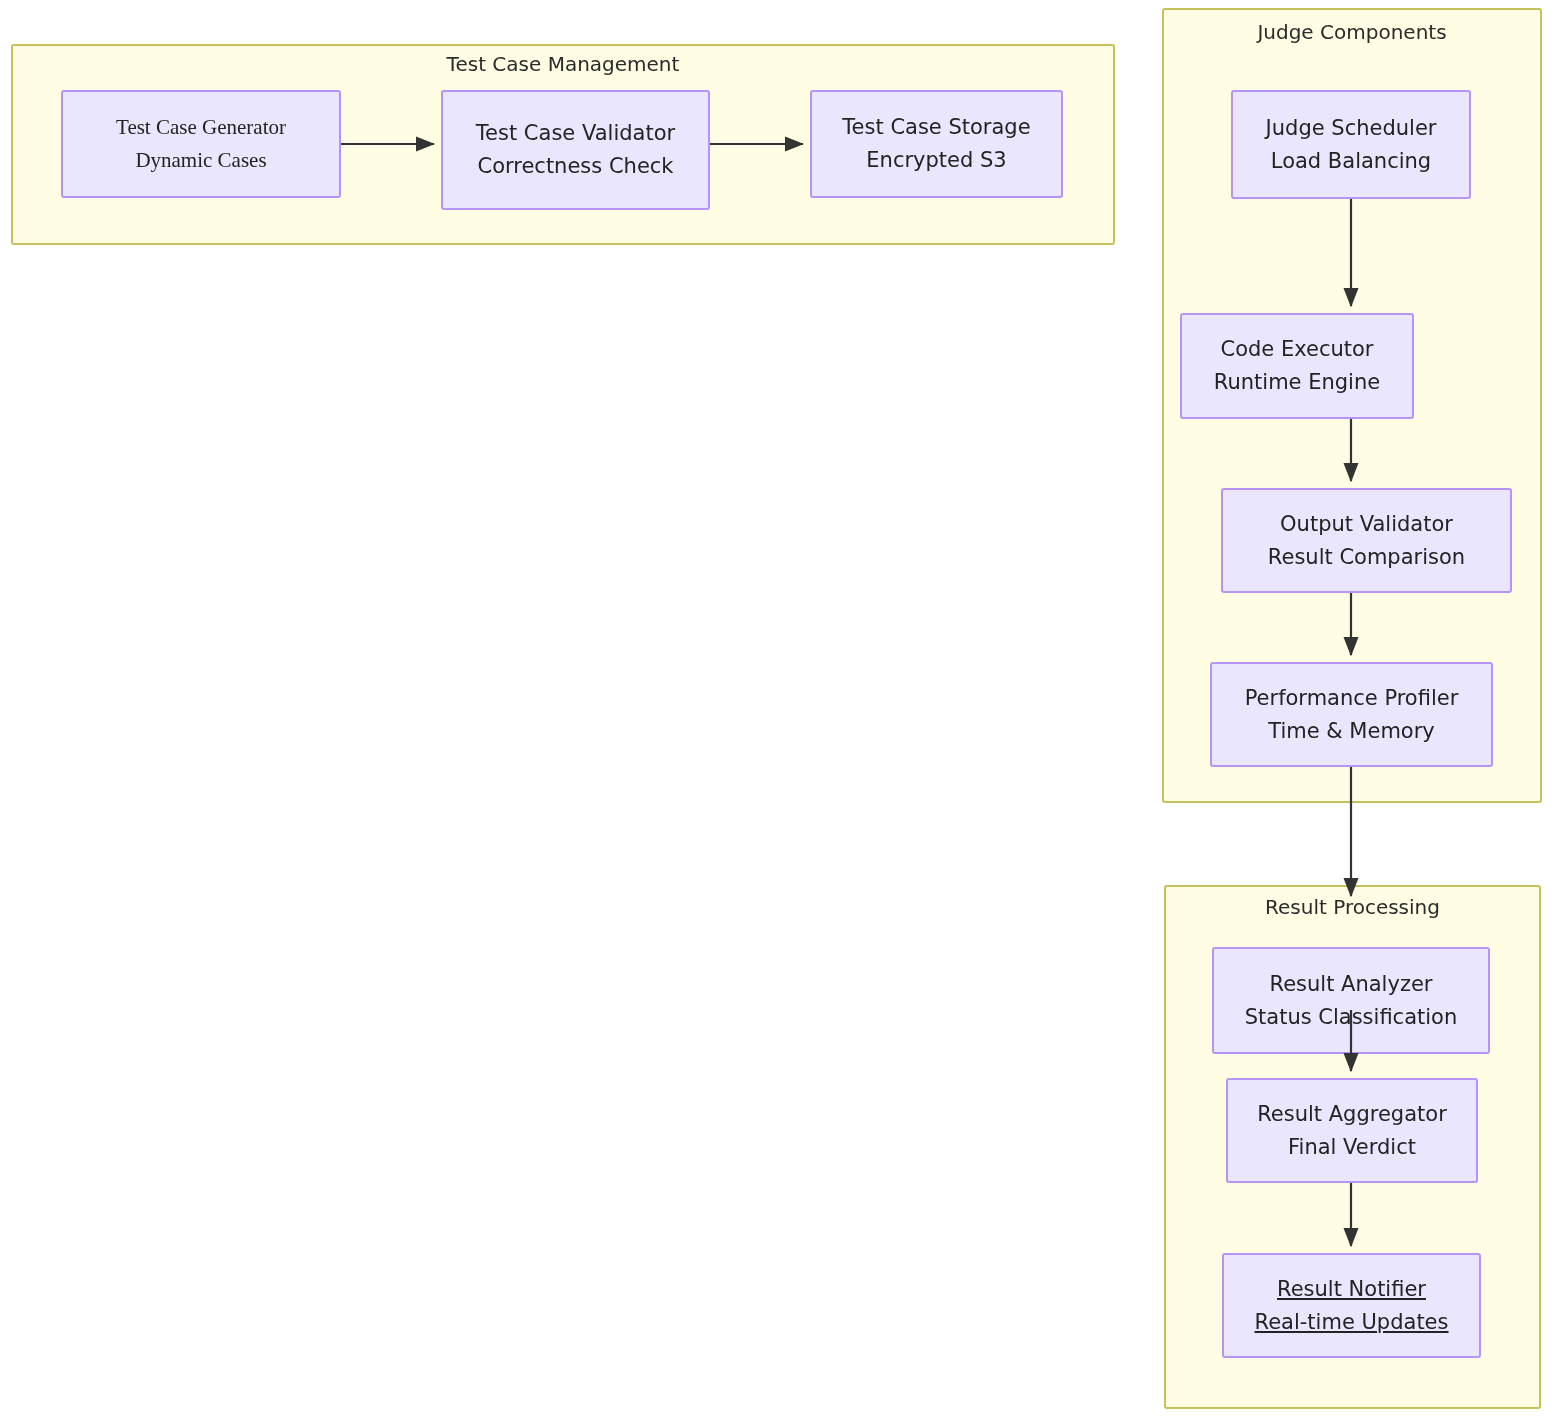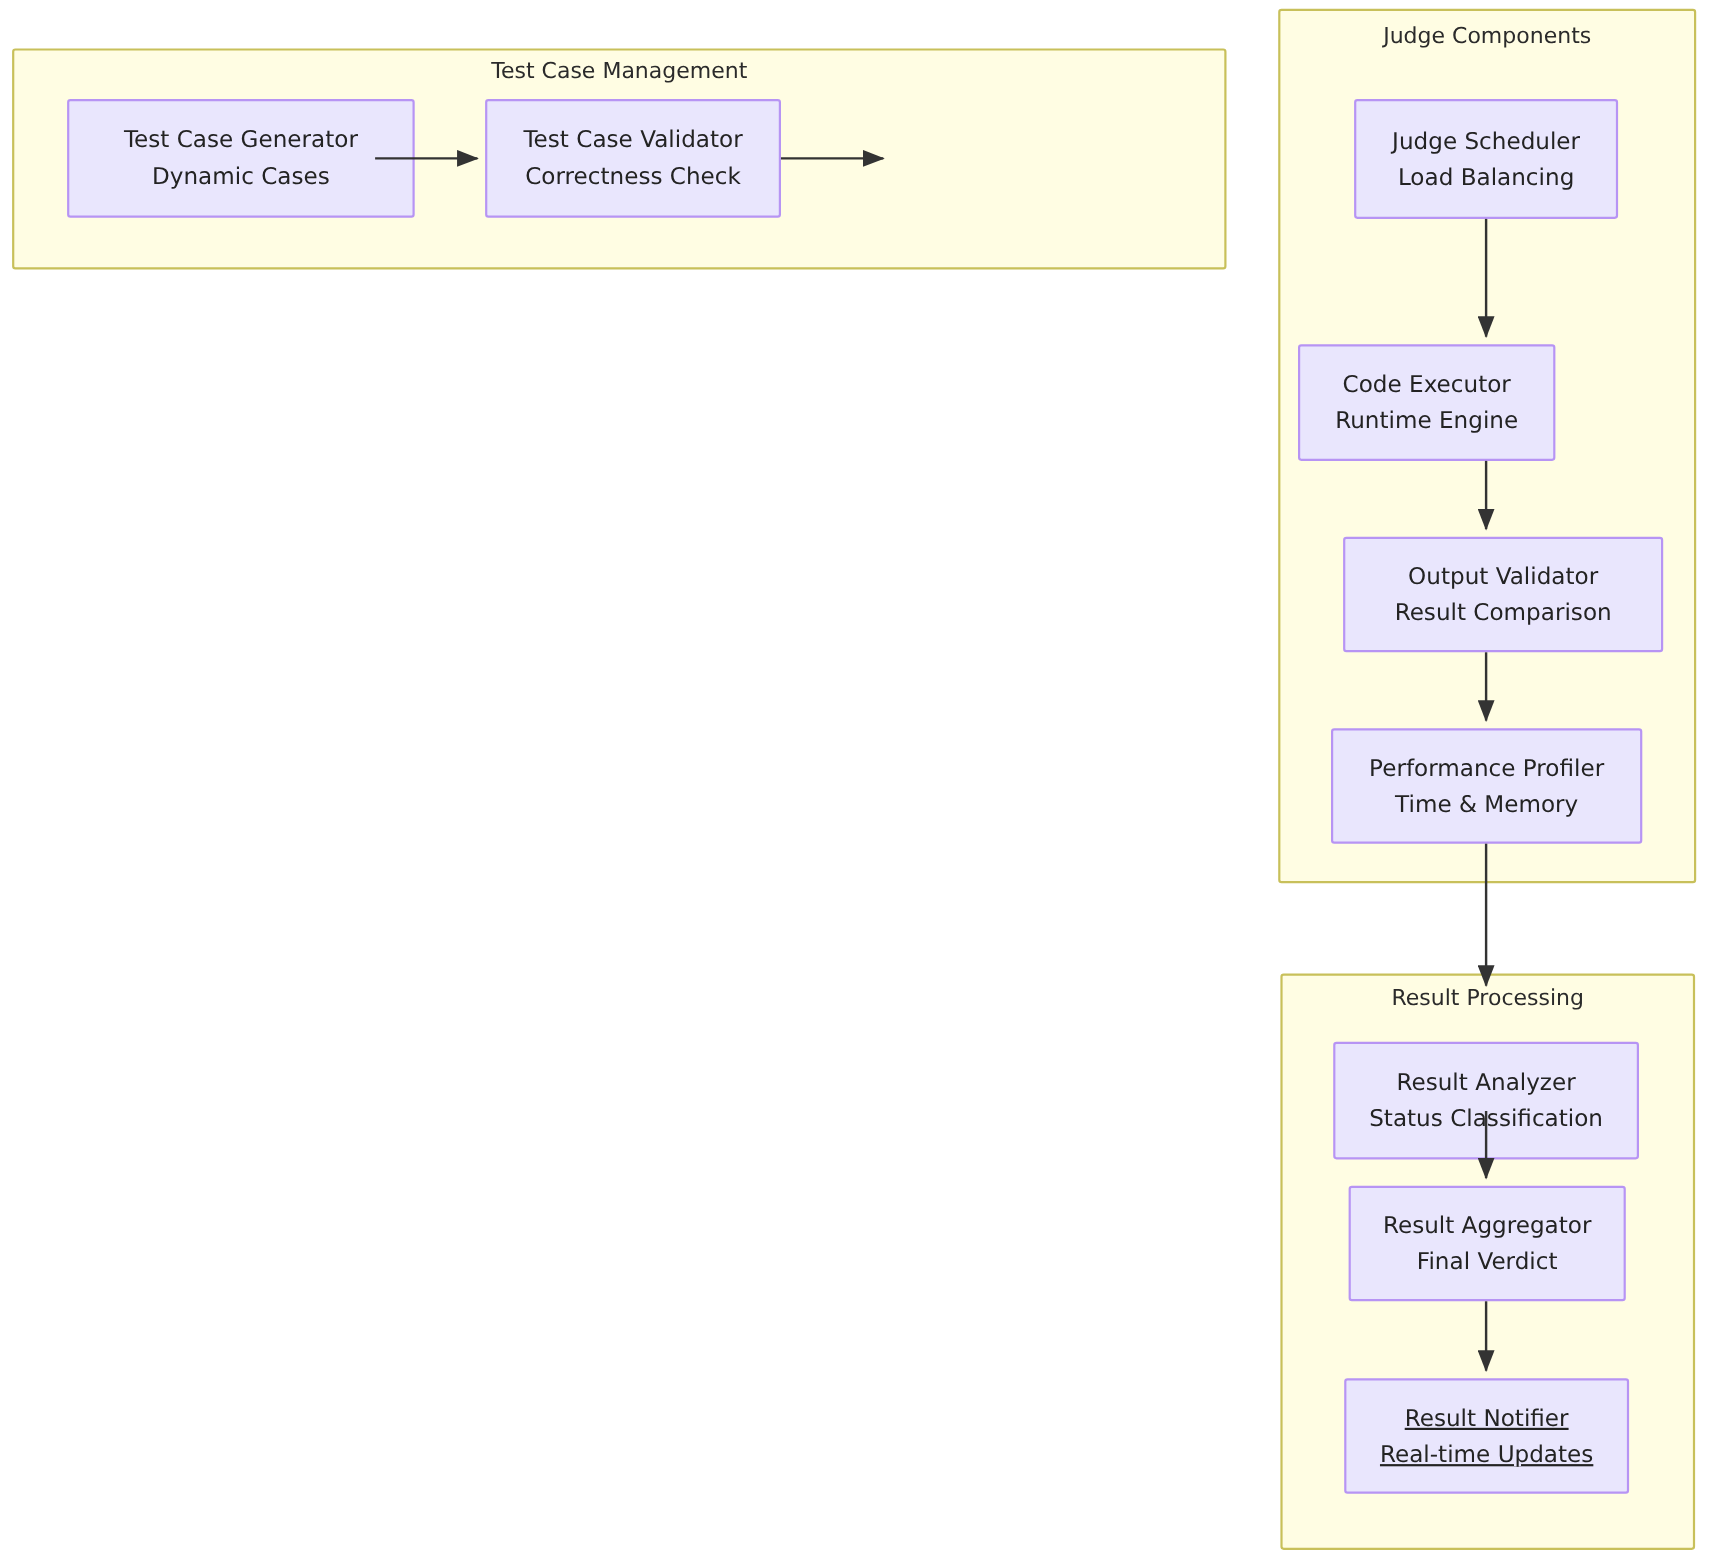--- a/index.html
+++ b/index.html
@@ -70,30 +70,34 @@
 </style>
 </head>
 <body>
 
 <div id="canvas">
 
   <div class="subgraph" style="left:11px; top:44px; width:1104px; height:201px;">
     <div class="subgraph-title" style="top:8px;">Test Case Management</div>
   </div>
 
-  <div class="node" style="left:61px; top:90px; width:316px; height:108px;">
+  <div class="node" style="left:61px; top:90px; width:280px; height:108px;font-family:Liberation Serif, serif;">
     <span class="line">Test Case Generator</span>
     <span class="line">Dynamic Cases</span>
   </div>
 
-  <div class="node" style="left:441px; top:90px; width:269px; height:108px;">
+  <div class="node" style="left:441px; top:90px; width:269px; height:120px;">
     <span class="line">Test Case Validator</span>
     <span class="line">Correctness Check</span>
   </div>
 
+  <div class="node" style="left:810px; top:90px; width:253px; height:108px;">
+    <span class="line">Test Case Storage</span>
+    <span class="line">Encrypted S3</span>
+  </div>
 
   <div class="subgraph" style="left:1162px; top:8px; width:380px; height:795px;">
     <div class="subgraph-title" style="top:12px;">Judge Components</div>
   </div>
 
   <div class="node" style="left:1231px; top:90px; width:240px; height:109px;">
     <span class="line">Judge Scheduler</span>
     <span class="line">Load Balancing</span>
   </div>
 

